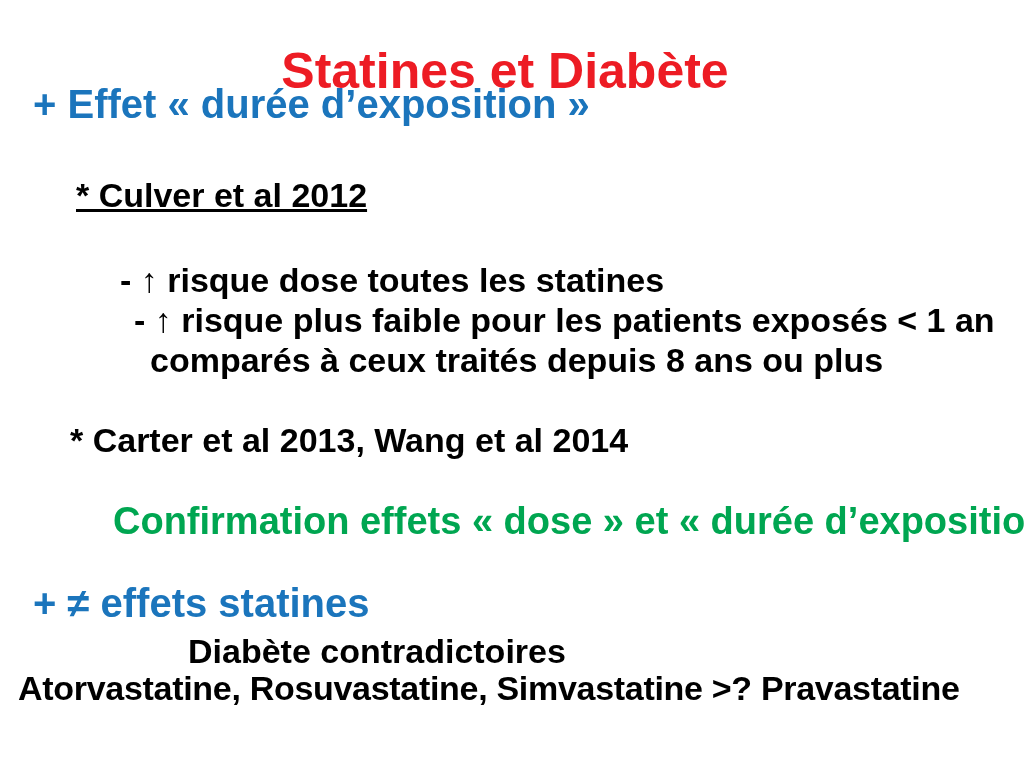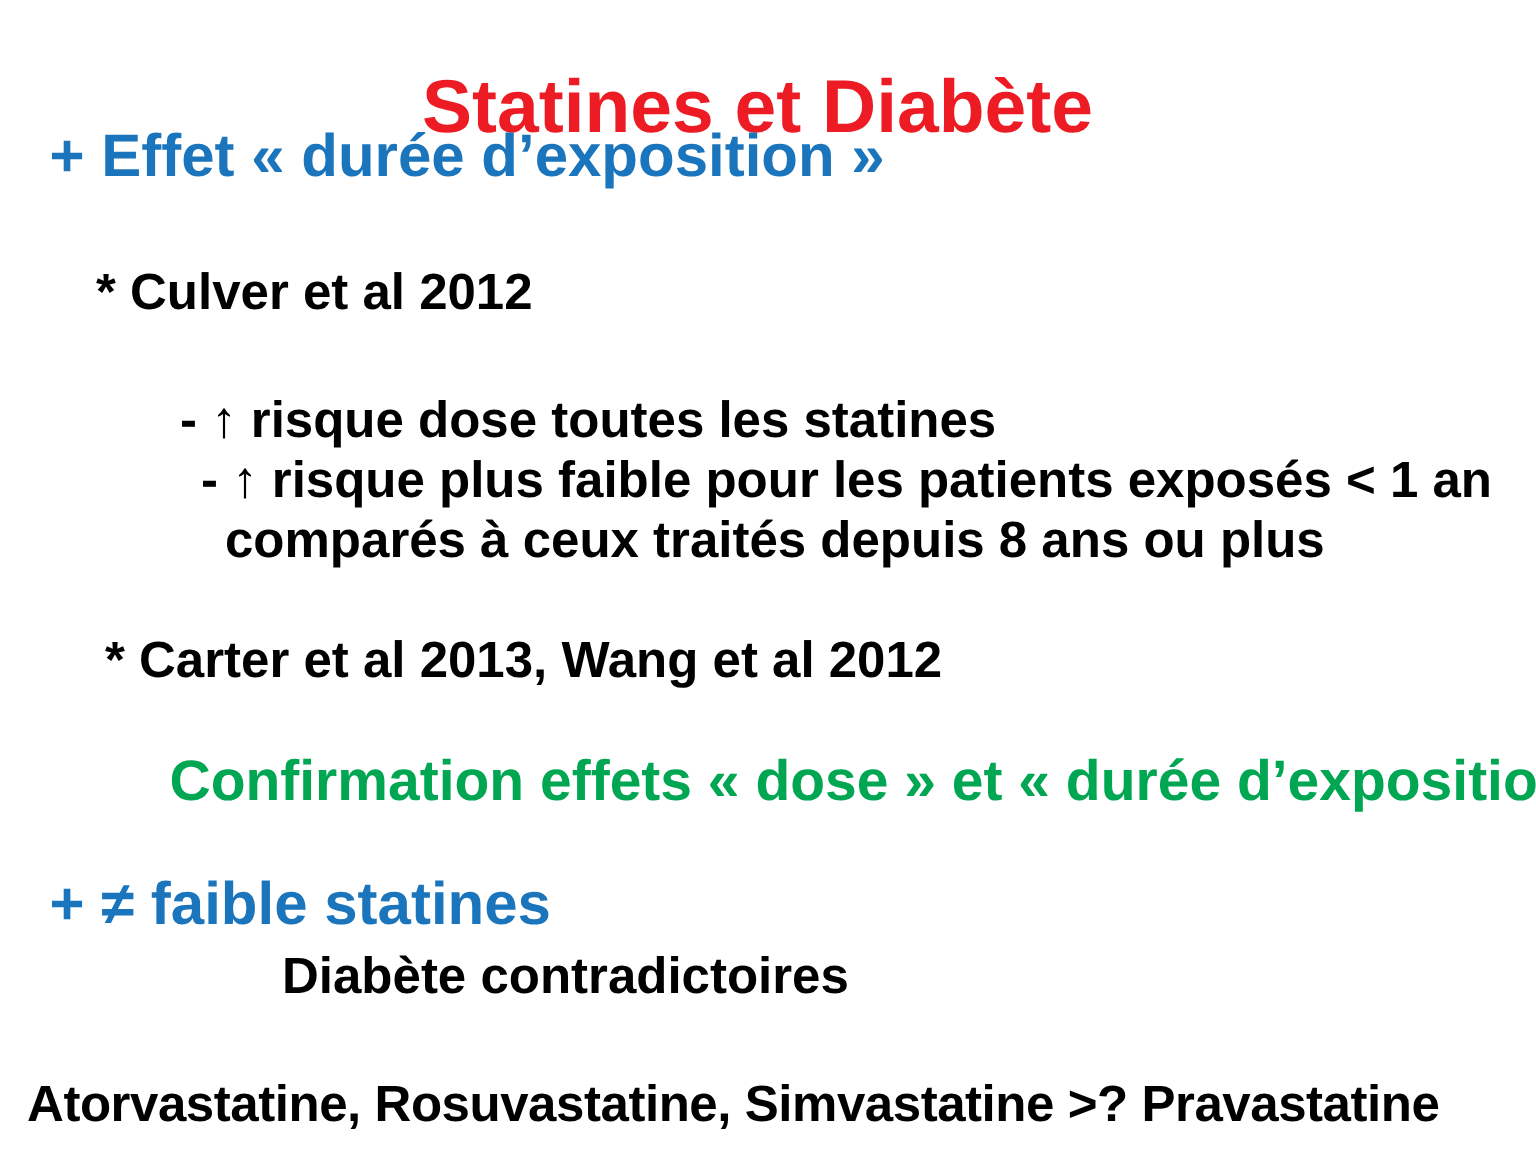--- a/index.html
+++ b/index.html
@@ -28,45 +28,45 @@
     padding-left:50px;box-sizing:border-box;
     text-align:center;
     font-size:50px;
     color:var(--title-red);
   }
   .heading{font-size:40px;color:var(--heading-blue);margin-left:15px;}
   .body-line{font-size:34px;color:var(--body-black);}
   .green-line{font-size:38px;color:var(--confirm-green);}
 
   .pos-heading-exposure{top:81px;left:18px;}
-  .pos-culver{top:175px;left:64px;}
+  .pos-culver{top:175px;left:76px;text-decoration:underline;}
   .pos-risque-1{top:260px;left:120px;}
   .pos-risque-2{top:300px;left:120px;margin-left:14px;}
   .pos-risque-2b{top:340px;left:150px;}
   .pos-carter{top:420px;left:70px;}
   .pos-confirmation{top:499px;left:113px;}
   .pos-heading-diff{top:580px;left:18px;}
   .pos-donnees{top:631px;left:188px;}
-  .pos-statine-list{top:668px;left:18px;letter-spacing:-0.3px;margin-top:48px;}
+  .pos-statine-list{top:668px;left:18px;letter-spacing:-0.3px;}
 </style>
 </head>
 <body>
 
 <div class="slide">
   <h1 class="line slide-title">Statines et Diabète</h1>
 
   <div class="line heading pos-heading-exposure">+ Effet « durée d’exposition »</div>
 
   <div class="line body-line pos-culver">* Culver et al 2012</div>
 
   <div class="line body-line pos-risque-1">- ↑ risque dose toutes les statines</div>
   <div class="line body-line pos-risque-2">- ↑ risque plus faible pour les patients exposés &lt; 1 an</div>
   <div class="line body-line pos-risque-2b">comparés à ceux traités depuis 8 ans ou plus</div>
 
-  <div class="line body-line pos-carter">* Carter et al 2013, Wang et al 2012</div>
+  <div class="line body-line pos-carter">* Carter et al 2013, Wang et al 2014</div>
 
   <div class="line green-line pos-confirmation">Confirmation effets « dose » et « durée d’exposition »</div>
 
-  <div class="line heading pos-heading-diff">+ ≠ faible statines</div>
+  <div class="line heading pos-heading-diff">+ ≠ effets statines</div>
 
   <div class="line body-line pos-donnees">Diabète contradictoires</div>
   <div class="line body-line pos-statine-list">Atorvastatine, Rosuvastatine, Simvastatine &gt;? Pravastatine</div>
 </div>
 
 </body></html>

